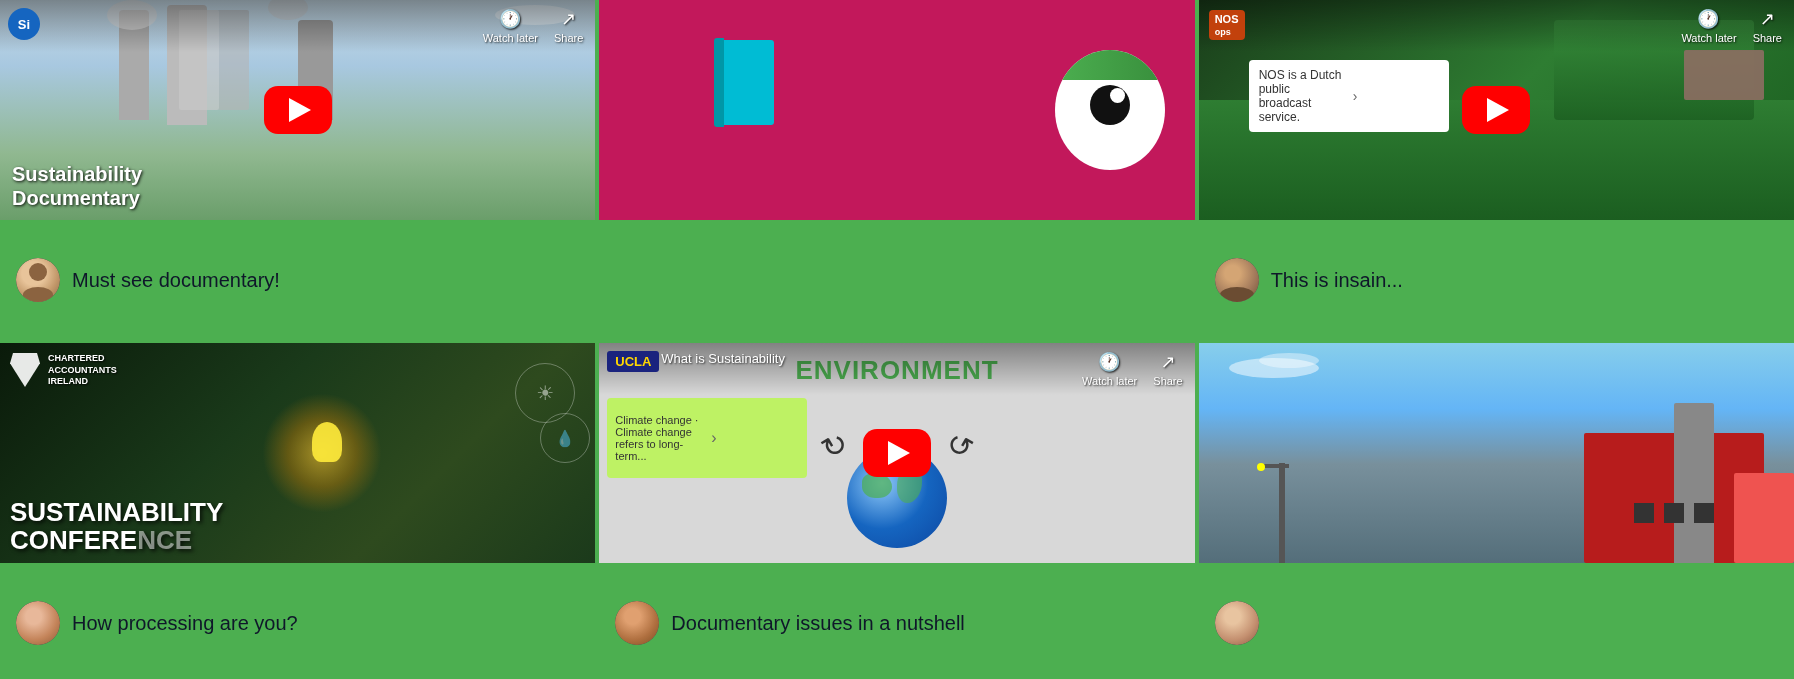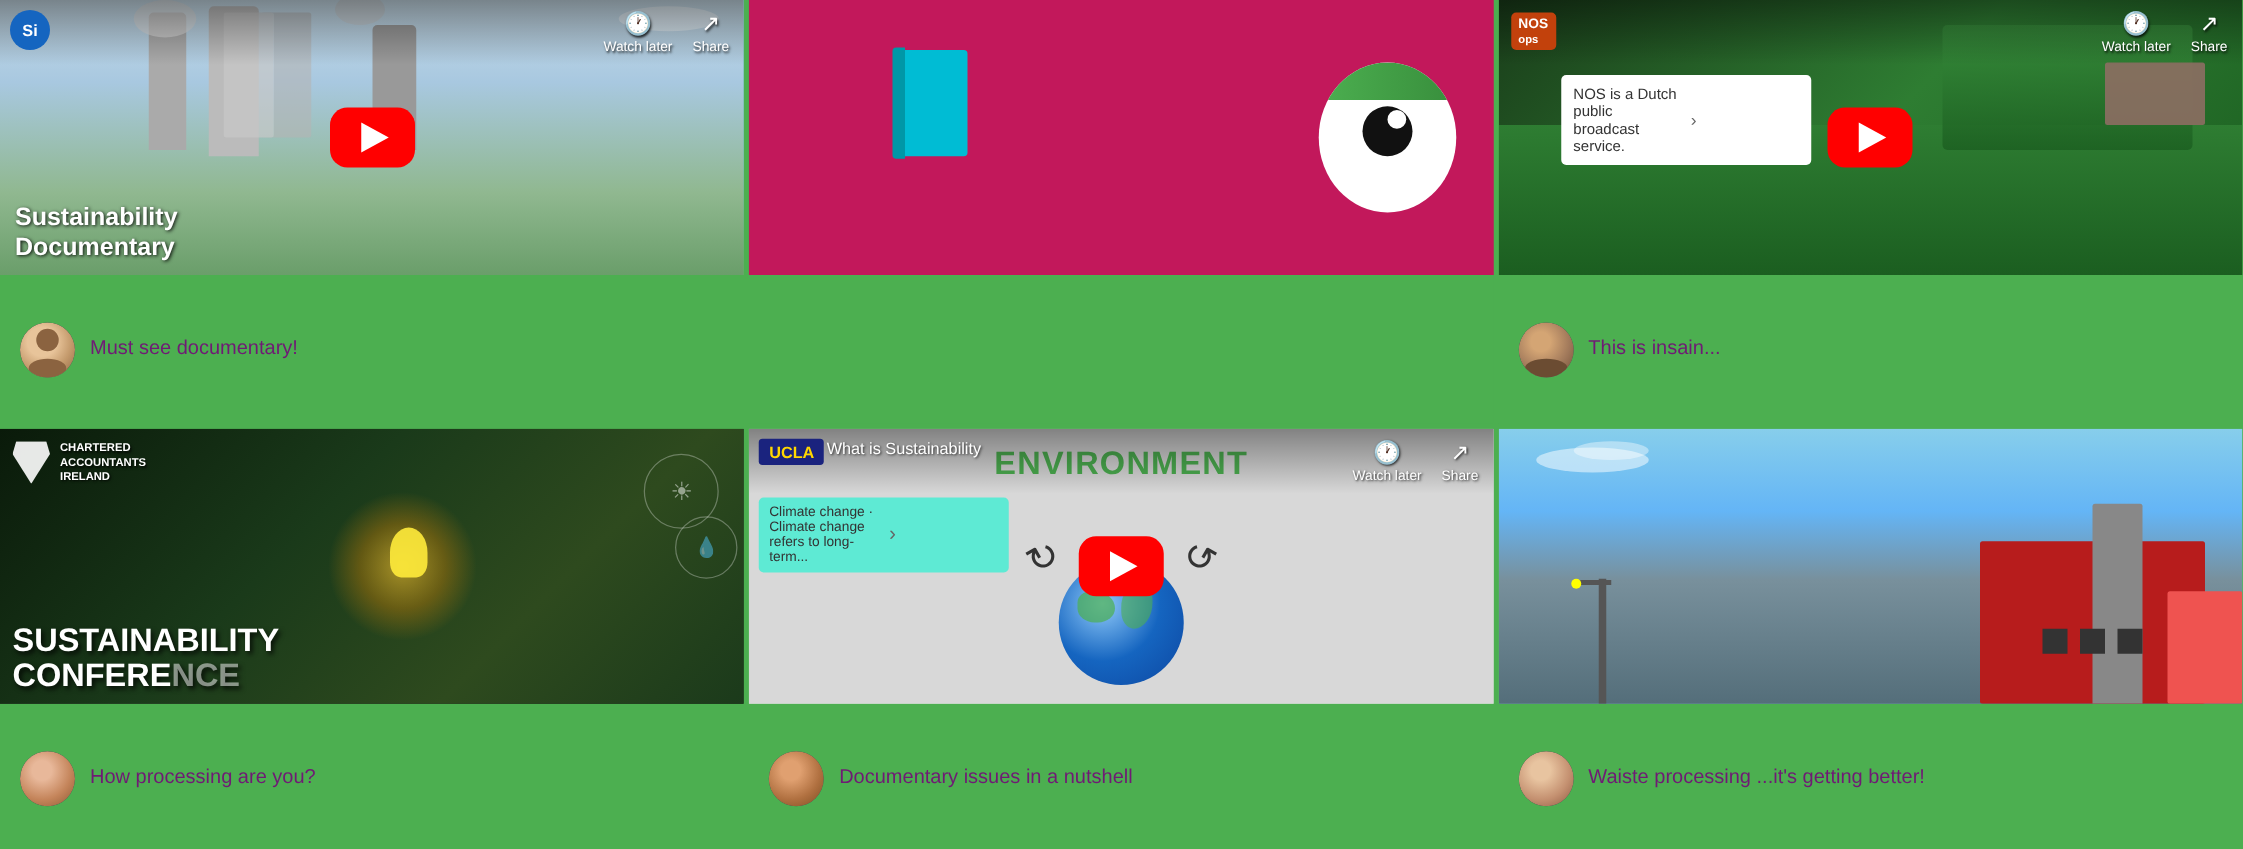--- a/index.html
+++ b/index.html
@@ -227,23 +227,23 @@
       color: #666;
       font-size: 14px;
       margin-left: 8px;
     }
 
     
     .climate-popup {
       position: absolute;
       top: 55px;
       left: 8px;
-      background: #5eead4;
+      background: #bef264;
       border-radius: 4px;
-      padding: 6px 8px;
+      padding: 16px 8px;
       font-size: 11px;
       color: #333;
       max-width: 200px;
       z-index: 5;
       display: flex;
       align-items: center;
     }
     .climate-popup span {
       flex: 1;
     }
@@ -296,22 +296,22 @@
       bottom: 0;
       left: 50%;
       transform: translateX(-50%);
       width: 30px;
       height: 15px;
       background: #8b6340;
       border-radius: 50% 50% 0 0;
     }
 
     .card-text {
-      color: #701a75;
-      font-size: 16px;
+      color: #0f172a;
+      font-size: 20px;
       font-weight: 400;
       line-height: 1.3;
     }
 
     
     .video-main-title {
       position: absolute;
       bottom: 10px;
       left: 12px;
       color: white;
@@ -530,17 +530,16 @@
       <div style="position:absolute;bottom:95px;left:60px;width:30px;height:4px;background:#555;z-index:4;"></div>
       <div style="position:absolute;bottom:92px;left:58px;width:8px;height:8px;background:yellow;border-radius:50%;z-index:4;"></div>
 
       <div style="position:absolute;top:15px;left:30px;width:90px;height:20px;background:rgba(255,255,255,0.5);border-radius:50%;"></div>
       <div style="position:absolute;top:10px;left:60px;width:60px;height:15px;background:rgba(255,255,255,0.4);border-radius:50%;"></div>
     </div>
     <div class="card-info">
       <div class="avatar">
         <div style="width:44px;height:44px;border-radius:50%;background:radial-gradient(circle at 40% 35%,#e8c4a0 20%,#c49070 60%,#8b5840 100%);"></div>
       </div>
-      <div class="card-text">Waiste processing ...it's getting better!</div>
     </div>
   </div>
 
 </div>
 
 </body></html>

